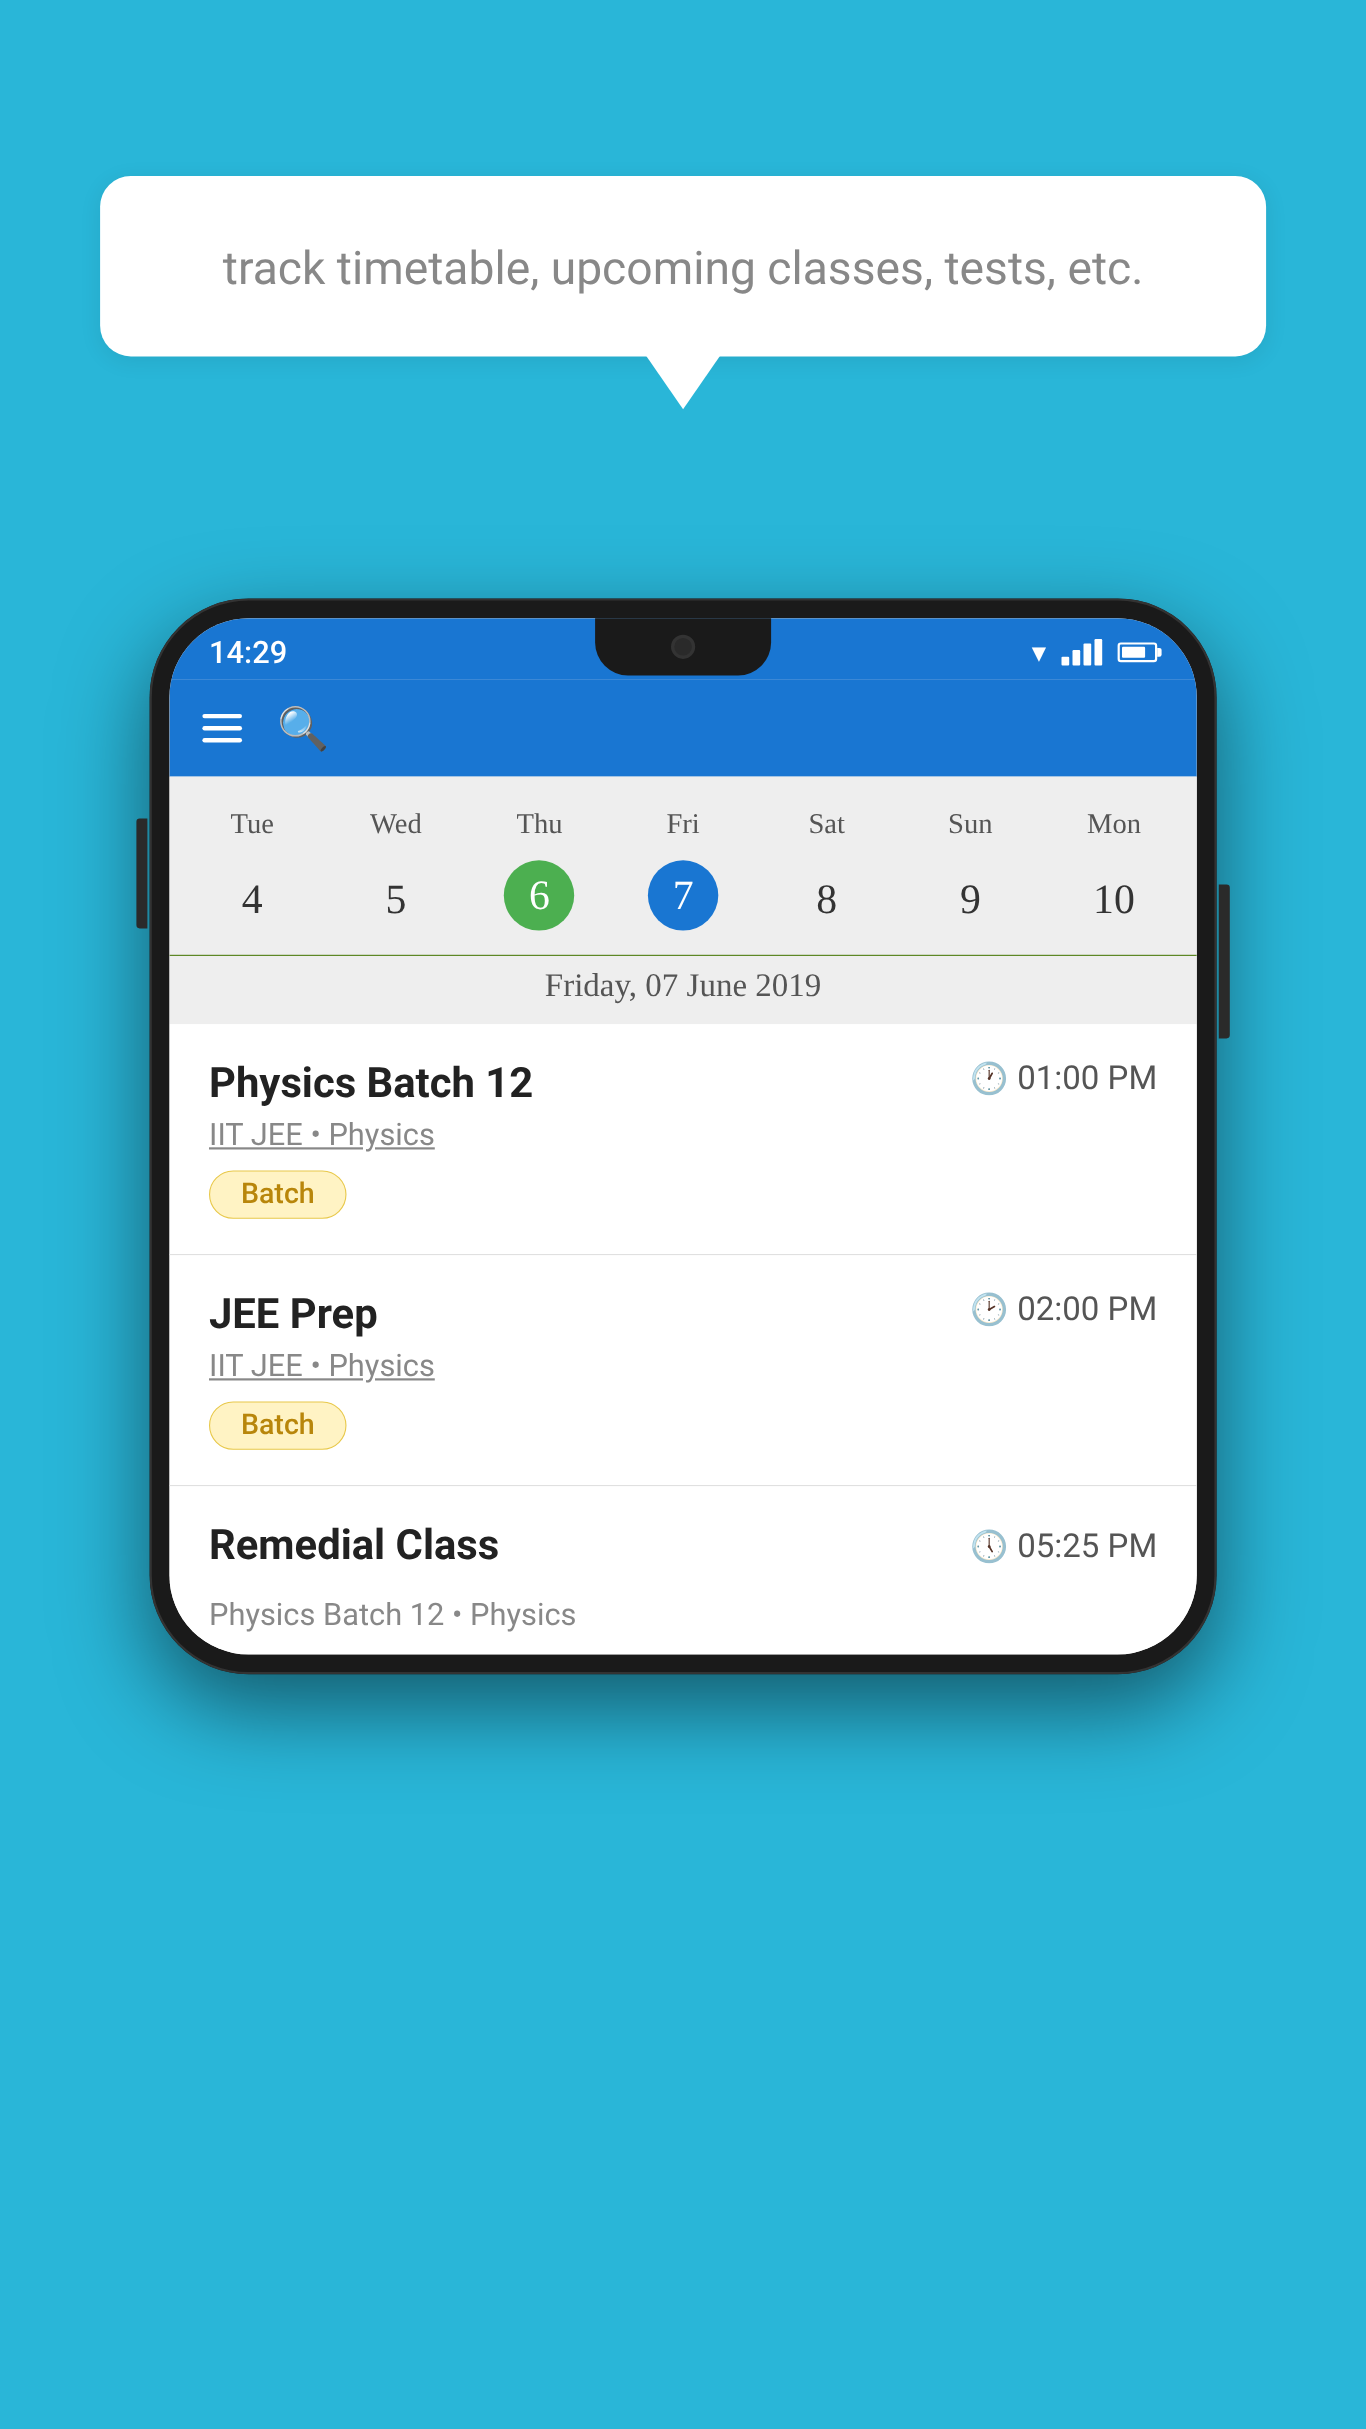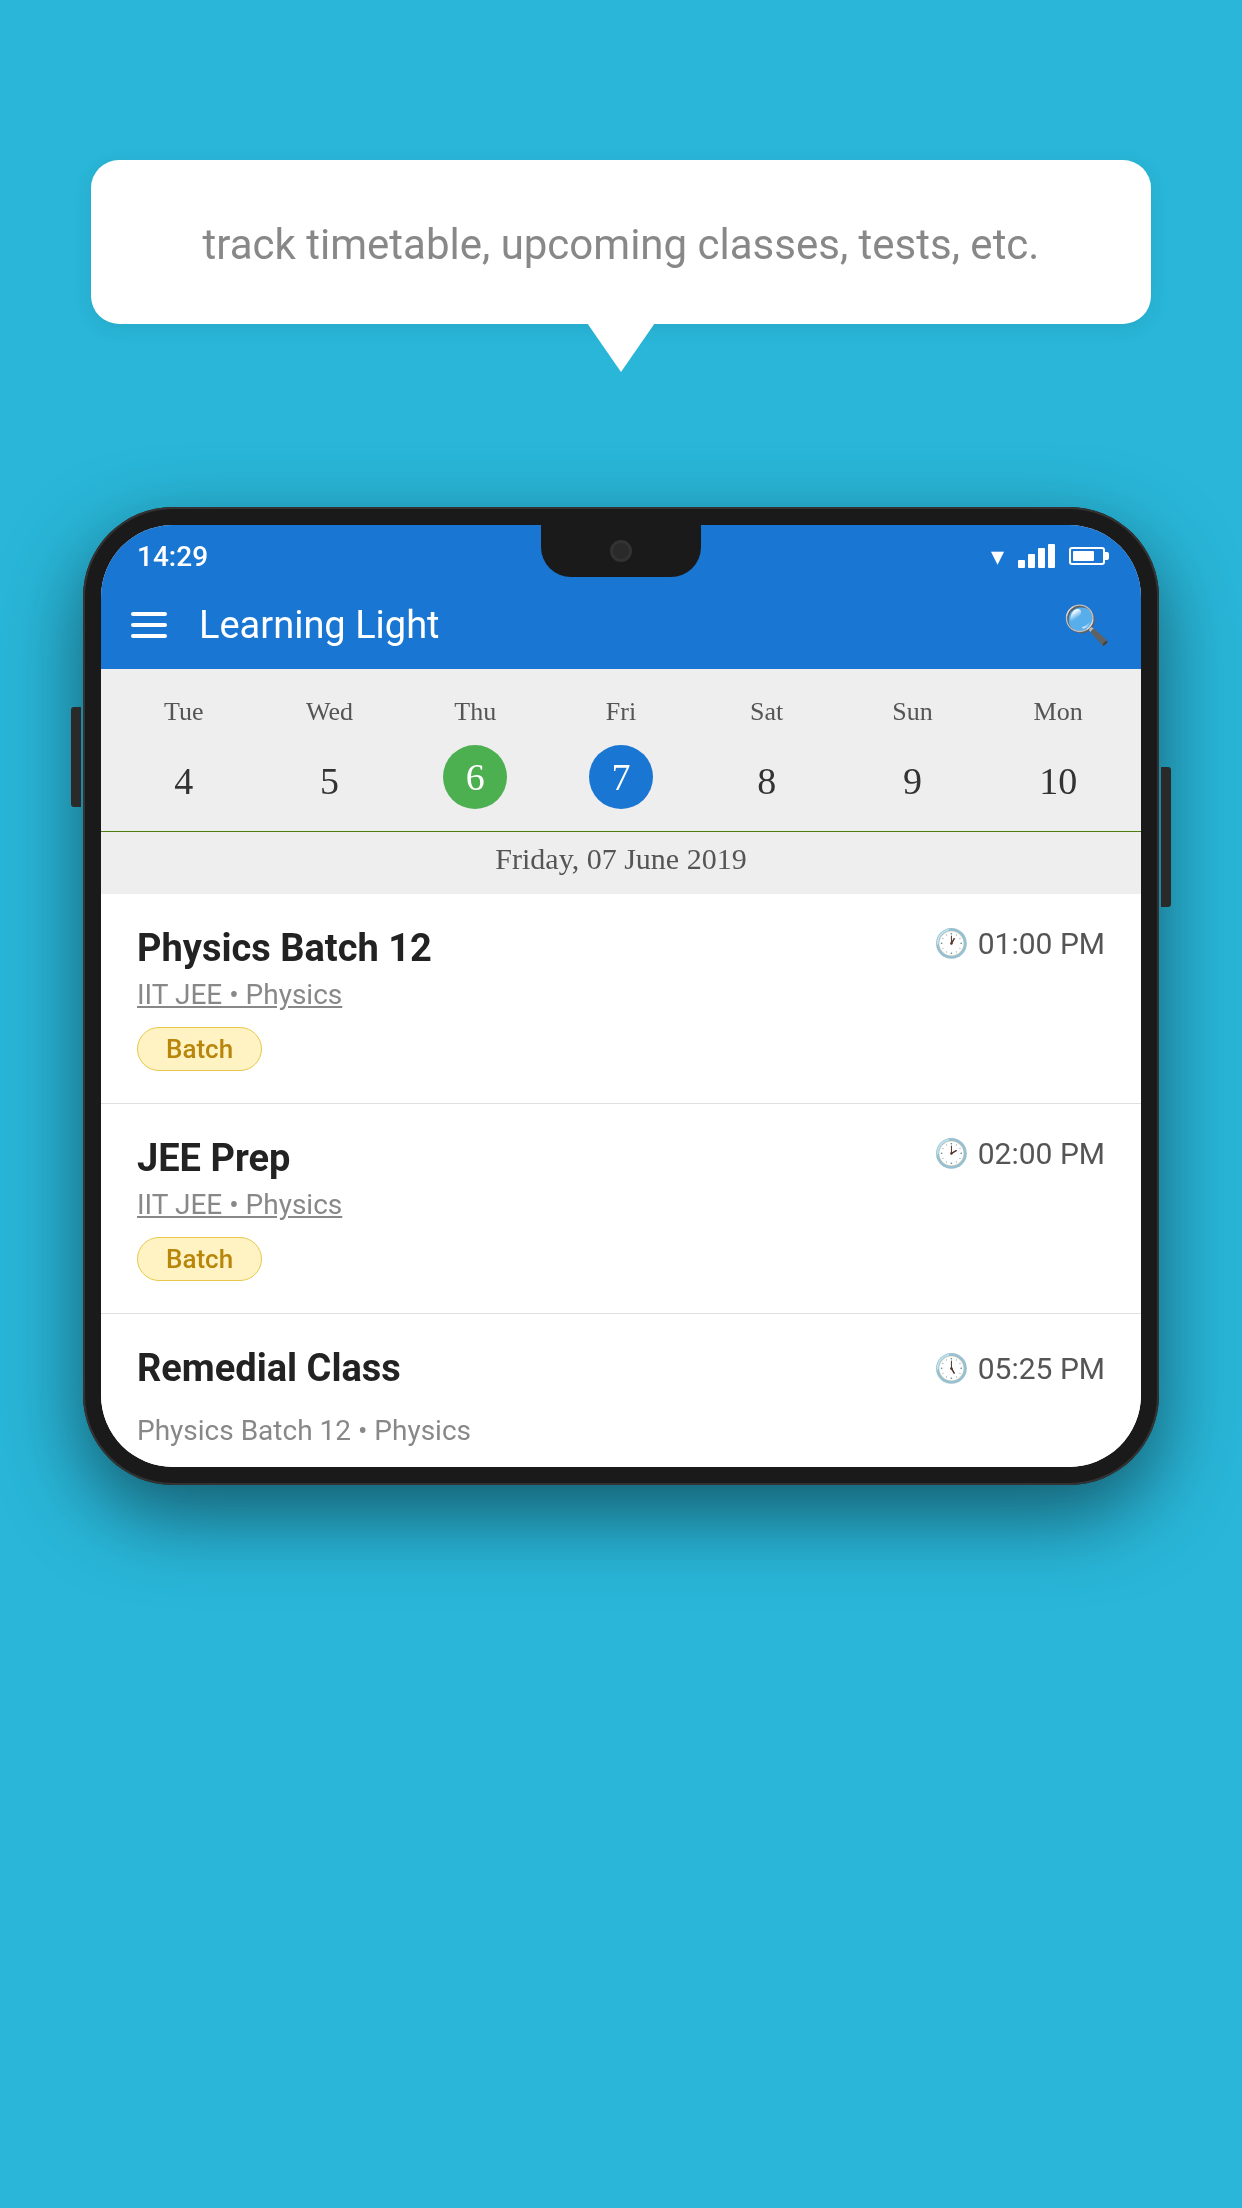--- a/index.html
+++ b/index.html
@@ -56,24 +56,24 @@
 
     .bubble-subtitle {
       font-size: 42px;
       color: #888;
       font-weight: 400;
     }
 
     
     .phone-wrapper {
       position: absolute;
-      top: 507px;
+      top: 544px;
       left: 50%;
       transform: translateX(-50%);
-      width: 1076px;
+      width: 970px;
     }
 
     .phone-outer {
       background: #1a1a1a;
       border-radius: 90px;
       padding: 18px;
       box-shadow: 0 30px 80px rgba(0,0,0,0.5), inset 0 0 0 2px #333;
       position: relative;
     }
 
@@ -422,21 +422,20 @@
           </div>
         </div>
       </div>
 
       <div class="app-bar">
         <div class="menu-icon">
           <div class="menu-line"></div>
           <div class="menu-line"></div>
           <div class="menu-line"></div>
         </div>
-        <span class="app-title">Learning Light</span>
         <span class="search-icon">🔍</span>
       </div>
 
       <div class="calendar-strip">
         <div class="days-row">
           <span class="day-label">Tue</span>
           <span class="day-label">Wed</span>
           <span class="day-label">Thu</span>
           <span class="day-label">Fri</span>
           <span class="day-label">Sat</span>

